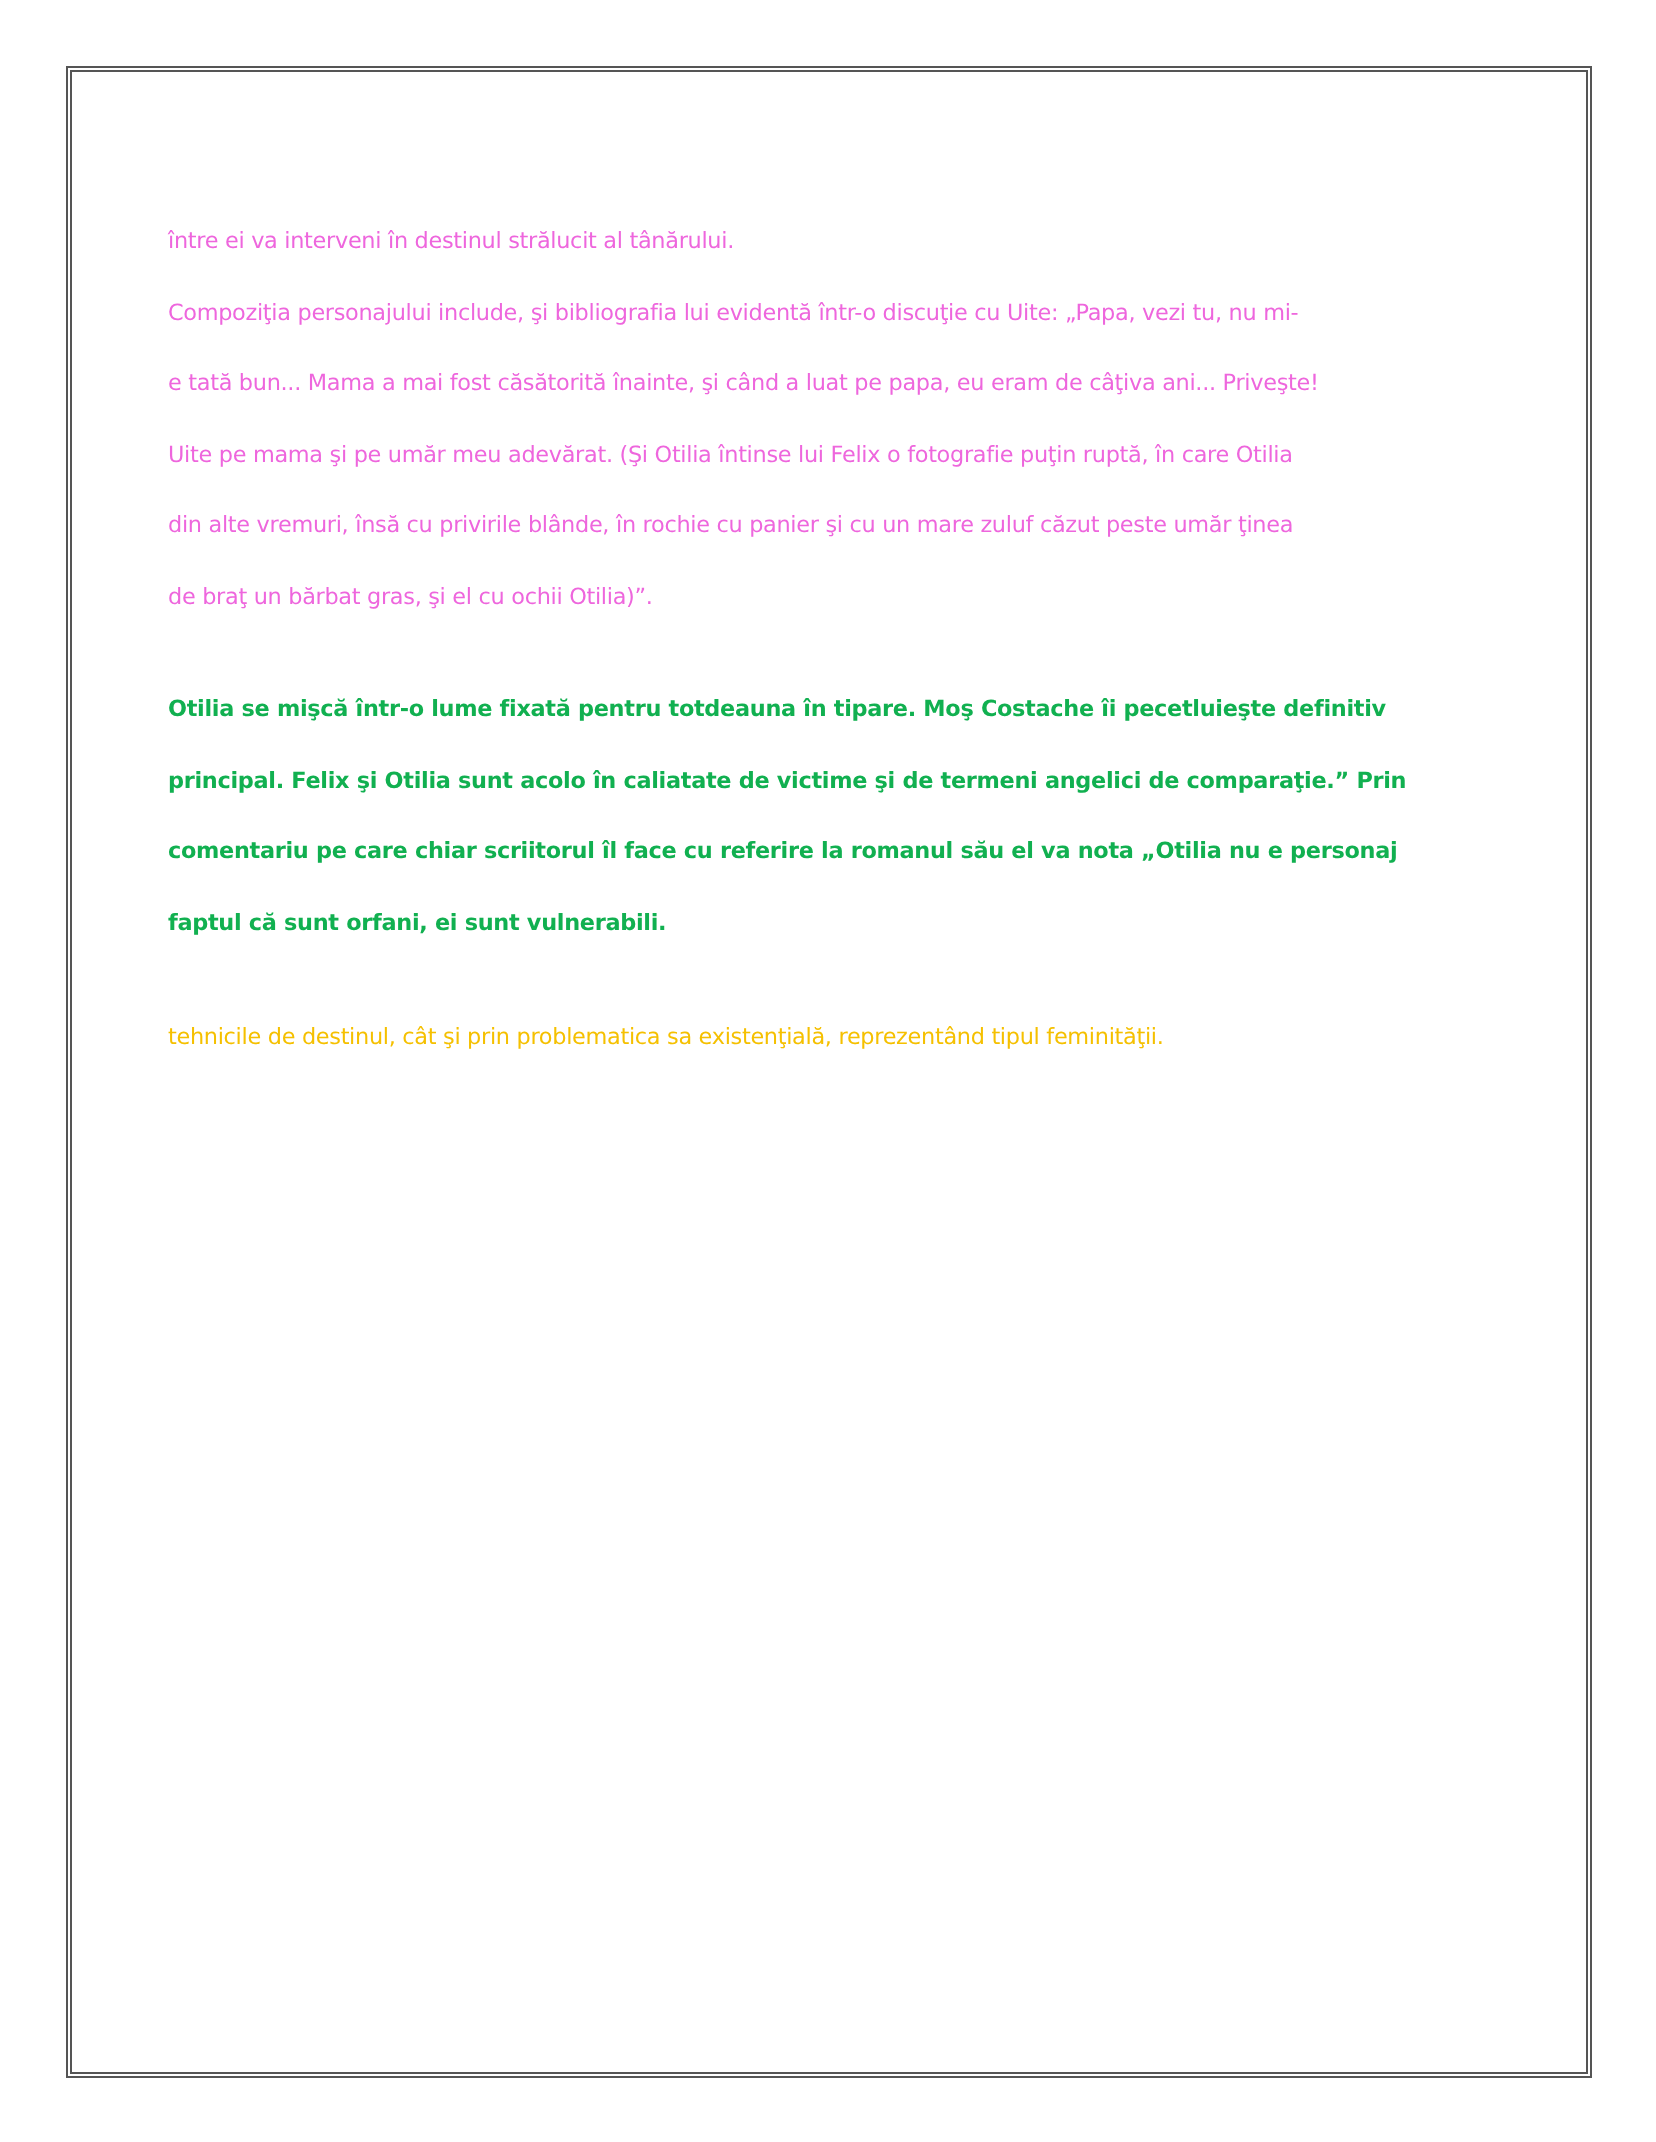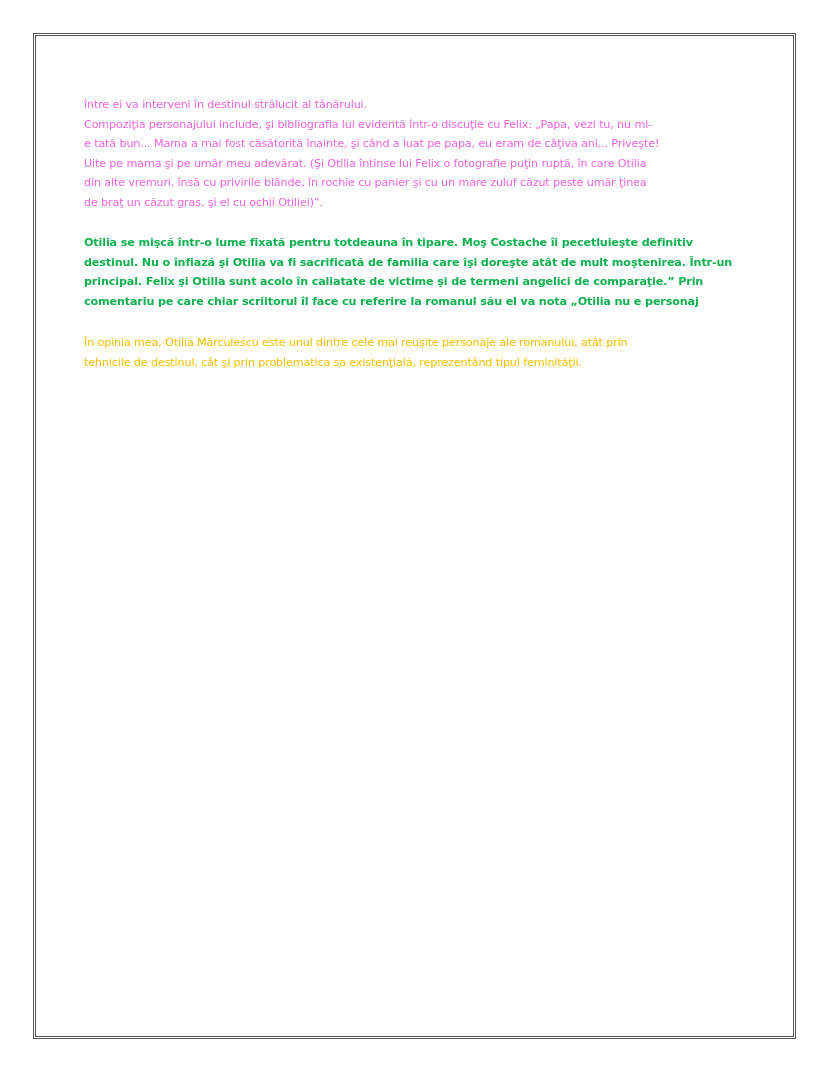--- a/index.html
+++ b/index.html
@@ -37,46 +37,46 @@
       line-height: 19.5px;
       letter-spacing: -0.15px;
     }
     .para {
       margin: 0;
       white-space: normal;
     }
     .para .line {
       display: block;
       white-space: nowrap;
+      margin-top: 16px;
     }
     .pink { color: #ee66dd; }
     .green { color: #11b050; font-weight: bold; }
     .orange { color: #f5c000; }
     .gap1 { height: 21px; }
     .gap2 { height: 22px; }
   </style>
 </head>
 <body>
 
 <div class="page-border"></div>
 
 <div class="content">
   <p class="para pink">
     <span class="line">între ei va interveni în destinul strălucit al tânărului.</span>
-    <span class="line">Compoziţia personajului include, şi bibliografia lui evidentă într-o discuţie cu Felix: „Papa, vezi tu, nu mi-</span>
+    <span class="line">Compoziţia personajului include, şi bibliografia lui evidentă într-o discuţie cu Uite: „Papa, vezi tu, nu mi-</span>
     <span class="line">e tată bun... Mama a mai fost căsătorită înainte, şi când a luat pe papa, eu eram de câţiva ani... Priveşte!</span>
     <span class="line">Uite pe mama şi pe umăr meu adevărat. (Şi Otilia întinse lui Felix o fotografie puţin ruptă, în care Otilia</span>
     <span class="line">din alte vremuri, însă cu privirile blânde, în rochie cu panier şi cu un mare zuluf căzut peste umăr ţinea</span>
-    <span class="line">de braţ un căzut gras, şi el cu ochii Otiliei)”.</span>
+    <span class="line">de braţ un bărbat gras, şi el cu ochii Otilia)”.</span>
   </p>
   <div class="gap1"></div>
   <p class="para green">
     <span class="line">Otilia se mişcă într-o lume fixată pentru totdeauna în tipare. Moş Costache îi pecetluieşte definitiv</span>
-    <span class="line">destinul. Nu o înfiază şi Otilia va fi sacrificată de familia care îşi doreşte atât de mult moştenirea. Într-un</span>
     <span class="line">principal. Felix şi Otilia sunt acolo în caliatate de victime şi de termeni angelici de comparaţie.” Prin</span>
     <span class="line">comentariu pe care chiar scriitorul îl face cu referire la romanul său el va nota „Otilia nu e personaj</span>
+    <span class="line">faptul că sunt orfani, ei sunt vulnerabili.</span>
   </p>
   <div class="gap2"></div>
   <p class="para orange">
-    <span class="line">În opinia mea, Otilia Mărculescu este unul dintre cele mai reuşite personaje ale romanului, atât prin</span>
     <span class="line">tehnicile de destinul, cât şi prin problematica sa existenţială, reprezentând tipul feminităţii.</span>
   </p>
 </div>
 
 </body></html>

